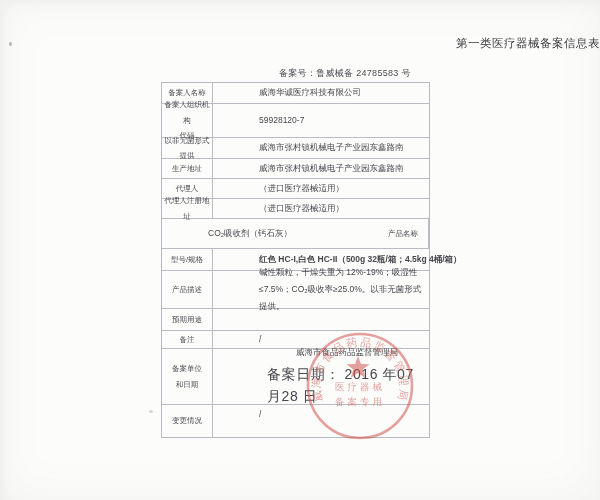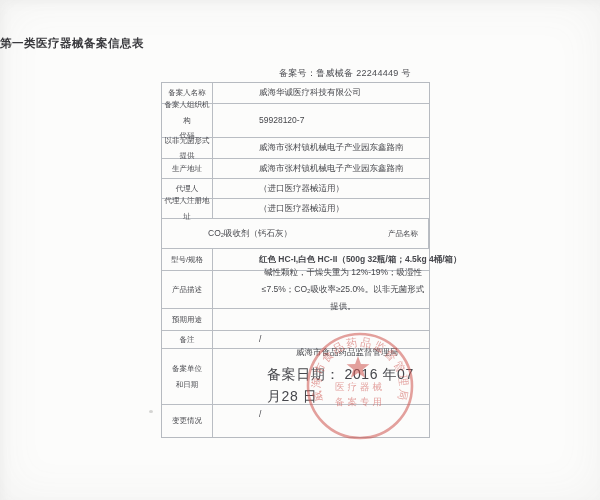--- a/index.html
+++ b/index.html
@@ -8,21 +8,21 @@
     background:#fcfcfb;
     font-family:"Liberation Sans","DejaVu Sans",sans-serif;
     color:#46474c;
   }
   .vignette{
     position:absolute;inset:0;pointer-events:none;
     box-shadow:inset 0 0 46px rgba(120,118,110,0.07), inset 4px 4px 10px rgba(120,118,110,0.05);
   }
   .doc-title{
     position:absolute;top:36px;left:0;width:600px;
-    text-align:left;font-size:11.5px;font-weight:bold;color:#3a3a3e;
+    text-align:right;font-size:11.5px;font-weight:normal;color:#3a3a3e;
     letter-spacing:0.5px;
   }
   .record-no{
     position:absolute;top:67px;left:279px;
     font-size:9px;color:#4a4b50;letter-spacing:0.3px;
   }
   .tbl{
     position:absolute;left:161px;top:82px;width:269px;
     border:1px solid #b6bac0;box-sizing:border-box;
     background:transparent;
@@ -34,21 +34,21 @@
     width:51px;flex:0 0 51px;border-right:1px solid #b9bdc3;
     display:flex;align-items:center;justify-content:center;
     text-align:center;font-size:7.5px;line-height:2.05;color:#4a4b50;
     white-space:pre-line;
   }
   .cell.value{
     flex:1;display:flex;align-items:center;
     padding:2px 2px 2px 6px;font-size:8.5px;line-height:1.55;color:#46474c;margin-left:40px;
   }
   .cell.value.nowrap{white-space:nowrap;overflow:visible;font-weight:bold;}
-  .cell.value.wrap2{line-height:2.0;text-align:center;}
+  .cell.value.wrap2{line-height:2.0;}
   .cell.value.topleft{align-items:flex-start;padding-top:3px;}
   .cell.value.centered-col{
     flex-direction:column;justify-content:center;align-items:center;
     gap:5px;padding-left:14px;
   }
   .unit-line{font-size:8.5px;color:#46474c;}
   .date-line{font-size:14px;color:#46474c;letter-spacing:0.6px;}
   .stamp{
     position:absolute;left:302px;top:328px;width:116px;height:116px;
     opacity:0.55;pointer-events:none;
@@ -58,21 +58,21 @@
   .speck.b{left:149px;top:410px;width:4px;height:3px;opacity:.35;}
 </style>
 </head>
 <body>
 
 <div class="vignette"></div>
 <div class="speck a"></div>
 <div class="speck b"></div>
 
 <div class="doc-title">第一类医疗器械备案信息表</div>
-<div class="record-no">备案号：鲁威械备 22244449 号</div>
+<div class="record-no">备案号：鲁威械备 24785583 号</div>
 
 <div class="tbl">
 
   <div class="row" style="height:21px">
     <div class="cell label">备案人名称</div>
     <div class="cell value">威海华诚医疗科技有限公司</div>
   </div>
 
   <div class="row" style="height:34px">
     <div class="cell label">备案人组织机构

